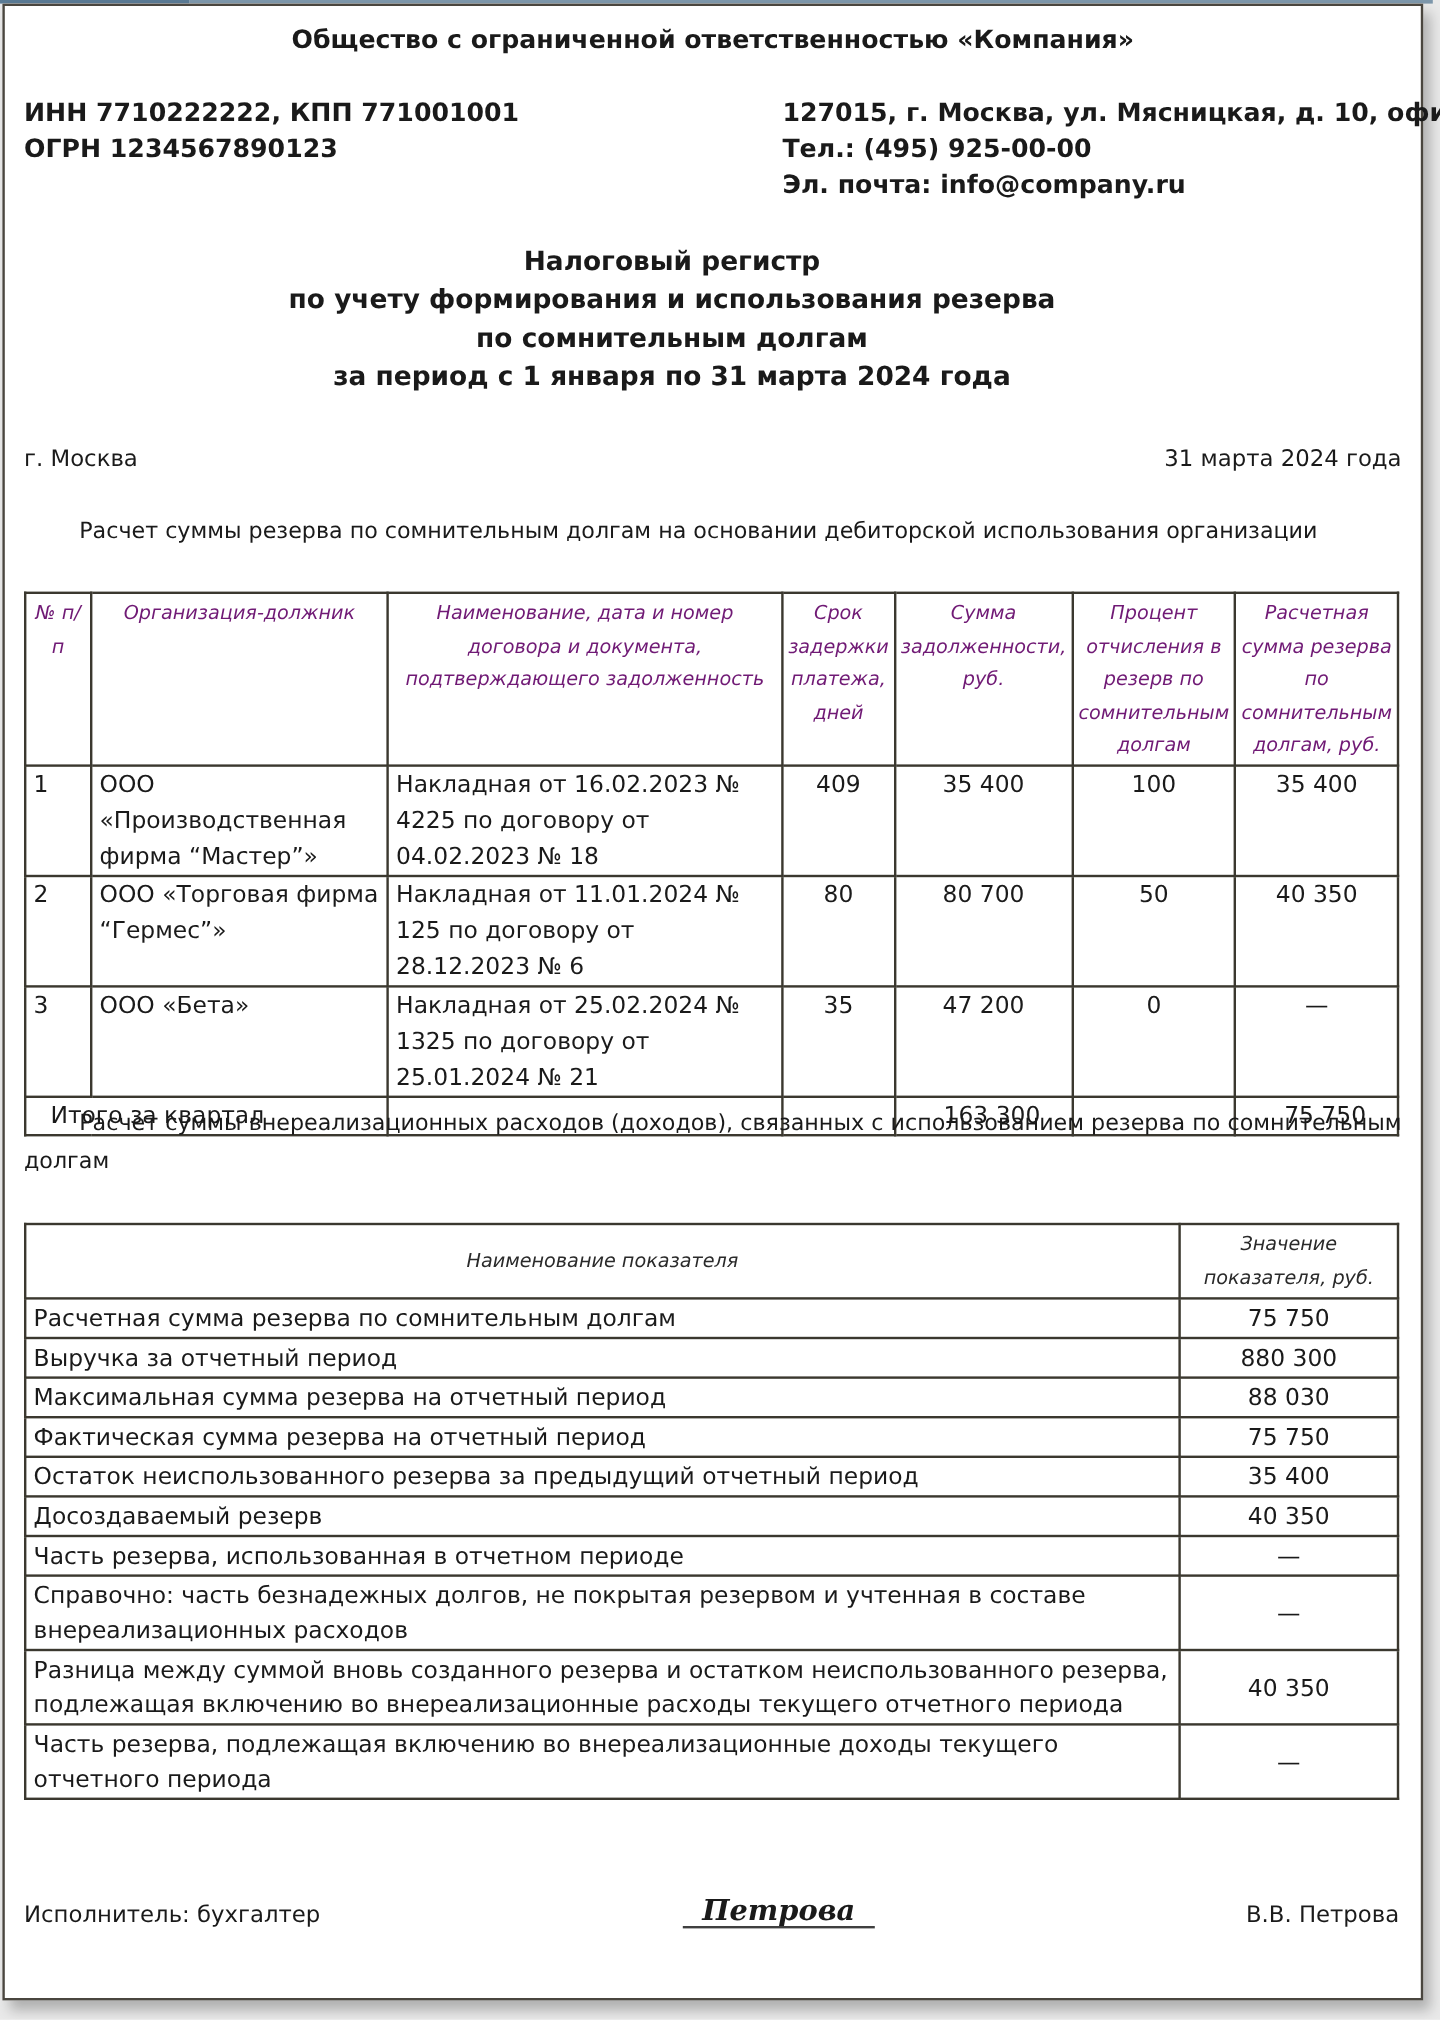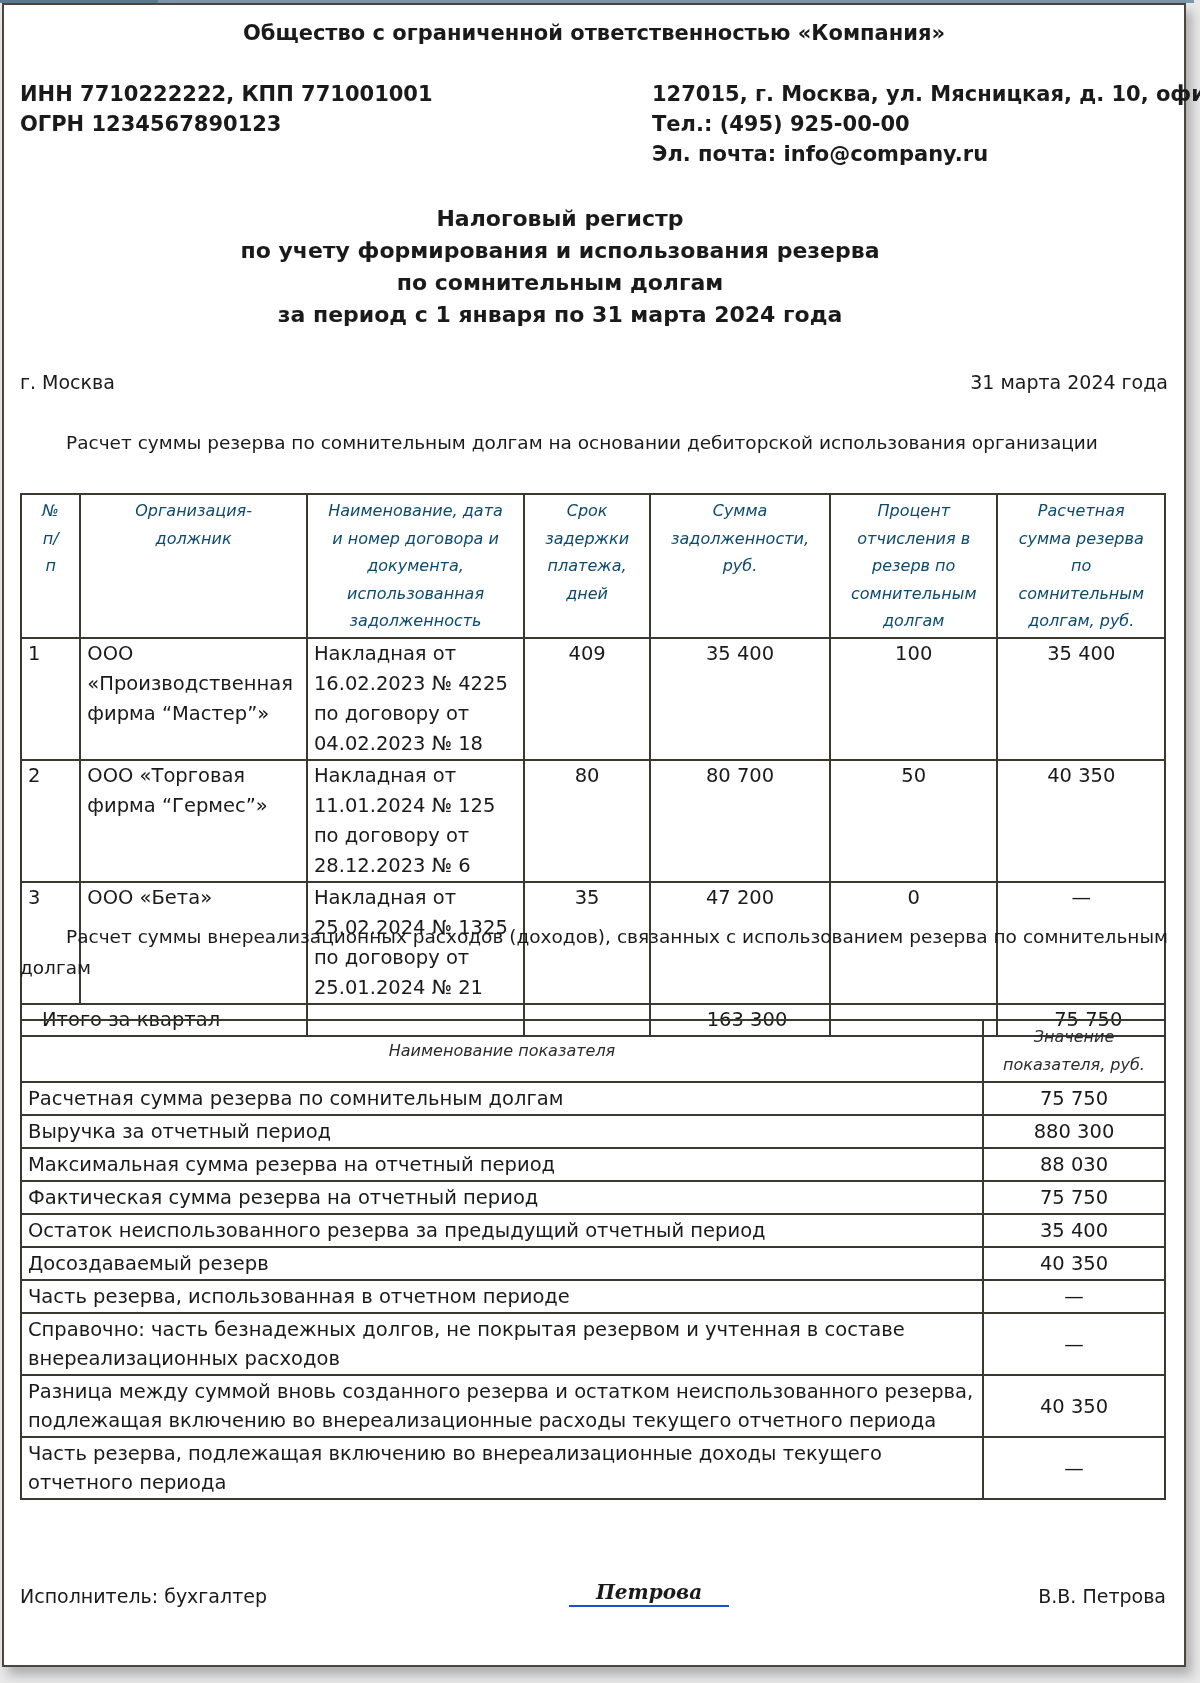--- a/index.html
+++ b/index.html
@@ -12,32 +12,32 @@
   .abs { position: absolute; white-space: nowrap; }
   .org { left: 0; width: 1180px; top: 16px; text-align: center; font-size: 21px; font-weight: bold; }
   .req { font-size: 21px; font-weight: bold; line-height: 30px; }
   .title { left: 0; width: 1112px; top: 198px; text-align: center; font-size: 22px; font-weight: bold; line-height: 32px; }
   .meta { font-size: 19px; top: 366px; }
   .para { font-size: 18.5px; line-height: 31px; }
   table { border-collapse: collapse; position: absolute; }
   td, th { border: 2px solid #3b382f; }
   .t1 { left: 16px; top: 488px; width: 1146px; }
   .t1 th { font-style: italic; font-weight: normal; font-size: 16px; line-height: 27.5px; vertical-align: top;
-           text-align: center; padding: 2px 20px; color: #0c4a6e; height: 128px; }
+           text-align: center; padding: 2px 4px; color: #701a75; height: 128px; }
   .t1 td { font-size: 19.5px; line-height: 30px; vertical-align: top; padding: 0 6px; height: 60px; }
   .t1 td.c { text-align: center; }
   .t1 tr.total td { height: 30px; padding-left: 20px; }
   .t2 { left: 16px; top: 1014px; width: 1146px; border-radius: 24px; }
   .t2 th { font-style: italic; font-weight: normal; font-size: 16px; line-height: 28px; text-align: center;
            padding: 2px 6px; height: 56px; color: #2a2a2a; }
   .t2 td { font-size: 19.5px; line-height: 29px; padding: 1px 6px; vertical-align: middle; margin-top: 13px; }
   .t2 td.v { text-align: center; width: 168px; }
   .sig-label { left: 16px; top: 1580px; font-size: 19px; }
   .sig { left: 565px; top: 1574px; width: 160px; text-align: center; font-family: "DejaVu Serif", serif;
-         font-style: italic; font-weight: bold; font-size: 20px; border-bottom: 2px solid #1d4ed8; line-height: 26px; }
+         font-style: italic; font-weight: bold; font-size: 24px; border-bottom: 2px solid #404040; line-height: 26px; }
   .sig-name { right: 18px; top: 1580px; font-size: 19px; }
 </style>
 </head>
 <body>
 
 <div class="topbar"></div>
 <div class="topbar2"></div>
 
 <div class="page">
   <div class="abs org">Общество с ограниченной ответственностью «Компания»</div>
@@ -71,21 +71,21 @@
         <col style="width:368px">
         <col style="width:88px">
       <col style="width:106px">
         <col style="width:136px">
         <col style="width:132px">
     </colgroup>
     <tbody>
         <tr>
       <th>№ п/п</th>
       <th>Организация-должник</th>
-      <th>Наименование, дата и номер договора и документа, использованная задолженность</th>
+      <th>Наименование, дата и номер договора и документа, подтверждающего задолженность</th>
       <th>Срок задержки платежа, дней</th>
       <th>Сумма задолженности, руб.</th>
       <th>Процент отчисления в резерв по сомнительным долгам</th>
       <th>Расчетная сумма резерва по сомнительным долгам, руб.</th>
     </tr>
     <tr>
       <td>1</td>
       <td>ООО «Производственная фирма “Мастер”»</td>
       <td>Накладная от 16.02.2023 № 4225 по договору от 04.02.2023 № 18</td>
       <td class="c">409</td>

